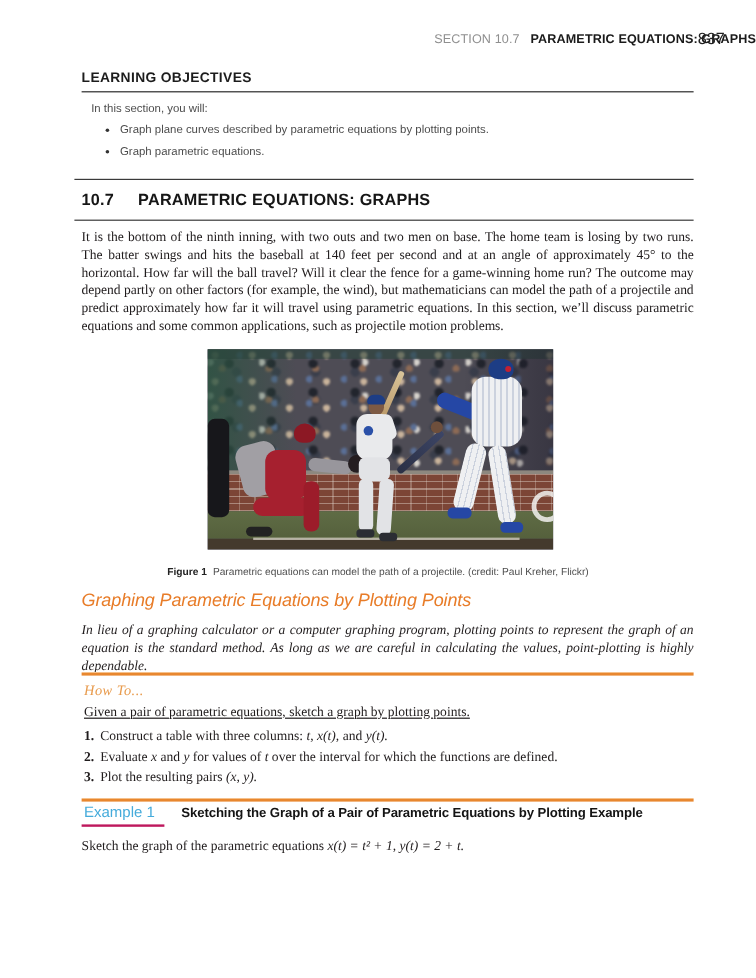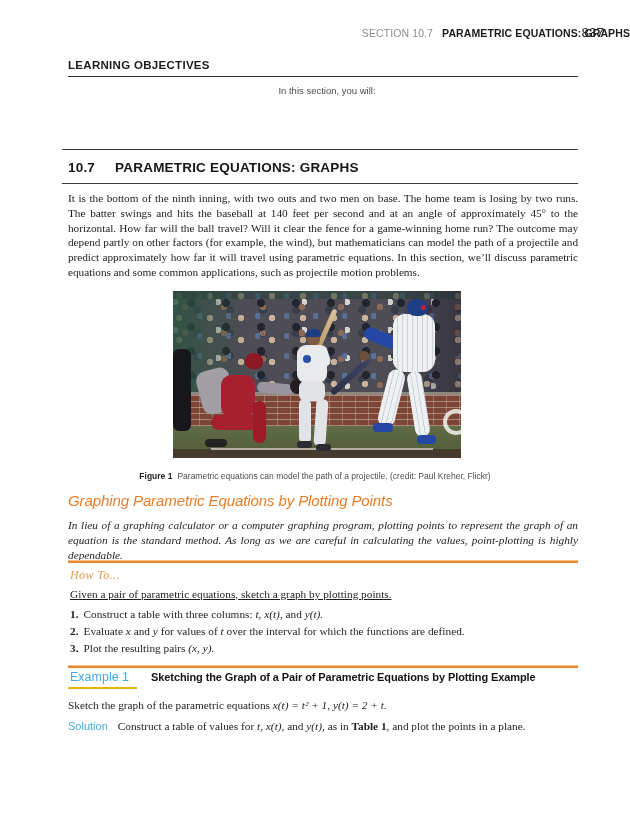--- a/index.html
+++ b/index.html
@@ -12,21 +12,21 @@
   .rh-section{color:#8f8f8f;}
   .rh-title{color:#1a1a1a;font-weight:bold;margin-left:6px;}
   .rh-page{position:absolute;right:26px;top:-2px;font-family:"Liberation Sans",sans-serif;
            font-size:13.5px;color:#222;text-align:right;}
 
   
   .lo{position:absolute;top:59px;left:68px;width:510px;}
   .lo-heading{margin:0;font-family:"Liberation Sans",sans-serif;font-size:11.5px;font-weight:bold;
               color:#1c1c1c;letter-spacing:.3px;padding-bottom:5px;border-bottom:1.5px solid #2b2b2b;}
   .lo-body{padding:8px 0 0 8px;font-family:"Liberation Sans",sans-serif;font-size:9.5px;color:#4c4c4c;}
-  .lo-intro{margin:0;text-align:center;}
+  .lo-intro{margin:0;}
   .lo-list{margin:7px 0 0 0;padding-left:24px;}
   .lo-list li{margin-bottom:7px;}
   .lo-list li::marker{color:#333;}
 
   
   .section-band{position:absolute;top:149px;left:62px;width:516px;
                 border-top:1.2px solid #3a3a3a;border-bottom:1.2px solid #3a3a3a;
                 padding:8px 0 7px 6px;box-sizing:border-box;}
   .sb-text{font-family:"Liberation Sans",sans-serif;font-size:13.5px;font-weight:bold;
            color:#161616;letter-spacing:.2px;}
@@ -126,21 +126,21 @@
   .howto-steps{margin:7px 0 0 0;padding:0;list-style:none;}
   .howto-steps li{margin-top:2.5px;font-size:11.3px;line-height:14.5px;}
   .step-num{font-weight:bold;margin-right:5px;}
   .it{font-style:italic;}
   .bold{font-weight:bold;}
 
   
   .example{position:absolute;top:670px;left:68px;width:510px;}
   .ex-head{display:flex;align-items:baseline;gap:14px;}
   .ex-label{font-family:"Liberation Sans",sans-serif;font-size:12.5px;color:#45ABDB;
-            padding:0 8px 3px 2px;border-bottom:2px solid #eab308;white-space:nowrap;}
+            padding:0 8px 3px 2px;border-bottom:2px solid #be185d;white-space:nowrap;}
   .ex-title{font-family:"Liberation Sans",sans-serif;font-weight:bold;font-size:11px;
             color:#141414;letter-spacing:-.1px;}
   .ex-body{margin:10px 0 0 0;font-size:11.3px;}
   .ex-solution{margin:9px 0 0 0;font-size:11.3px;}
   .sol-label{font-family:"Liberation Sans",sans-serif;font-size:11px;color:#45ABDB;margin-right:10px;}
 </style>
 </head>
 <body>
 
 <div class="page">
@@ -150,20 +150,24 @@
       <span class="rh-section">SECTION 10.7</span>
       <span class="rh-title">PARAMETRIC EQUATIONS: GRAPHS</span>
     </div>
     <span class="rh-page">837</span>
   </header>
 
   <section class="lo">
     <h2 class="lo-heading">LEARNING OBJECTIVES</h2>
     <div class="lo-body">
       <p class="lo-intro">In this section, you will:</p>
+      <ul class="lo-list">
+        <li>Graph plane curves described by parametric equations by plotting points.</li>
+        <li>Graph parametric equations.</li>
+      </ul>
     </div>
   </section>
 
   <section class="section-band">
     <span class="sb-text sb-num">10.7</span>
     <span class="sb-text">PARAMETRIC EQUATIONS: GRAPHS</span>
   </section>
 
   <p class="intro-para">It is the bottom of the ninth inning, with two outs and two men on base. The home team is losing by two runs. The batter swings and hits the baseball at 140 feet per second and at an angle of approximately 45° to the horizontal. How far will the ball travel? Will it clear the fence for a game-winning home run? The outcome may depend partly on other factors (for example, the wind), but mathematicians can model the path of a projectile and predict approximately how far it will travel using parametric equations. In this section, we’ll discuss parametric equations and some common applications, such as projectile motion problems.</p>
 
@@ -236,16 +240,15 @@
     </div>
     <div class="orange-rule"></div>
   </section>
 
   <section class="example">
     <div class="ex-head">
       <span class="ex-label">Example 1</span>
       <span class="ex-title">Sketching the Graph of a Pair of Parametric Equations by Plotting Example</span>
     </div>
     <p class="ex-body"><span>Sketch the graph of the parametric equations </span><span class="it">x(t) = t² + 1, y(t) = 2 + t.</span></p>
-    <p class="ex-solution"><span class="sol-label">Solution</span><span>Construct a table of values for </span><span class="it">t, x(t),</span><span> and </span><span class="it">y(t),</span><span> as in </span><span class="bold">Table 1</span><span>, and plot the points in a plane.</span></p>
   </section>
 
 </div>
 
 </body></html>

